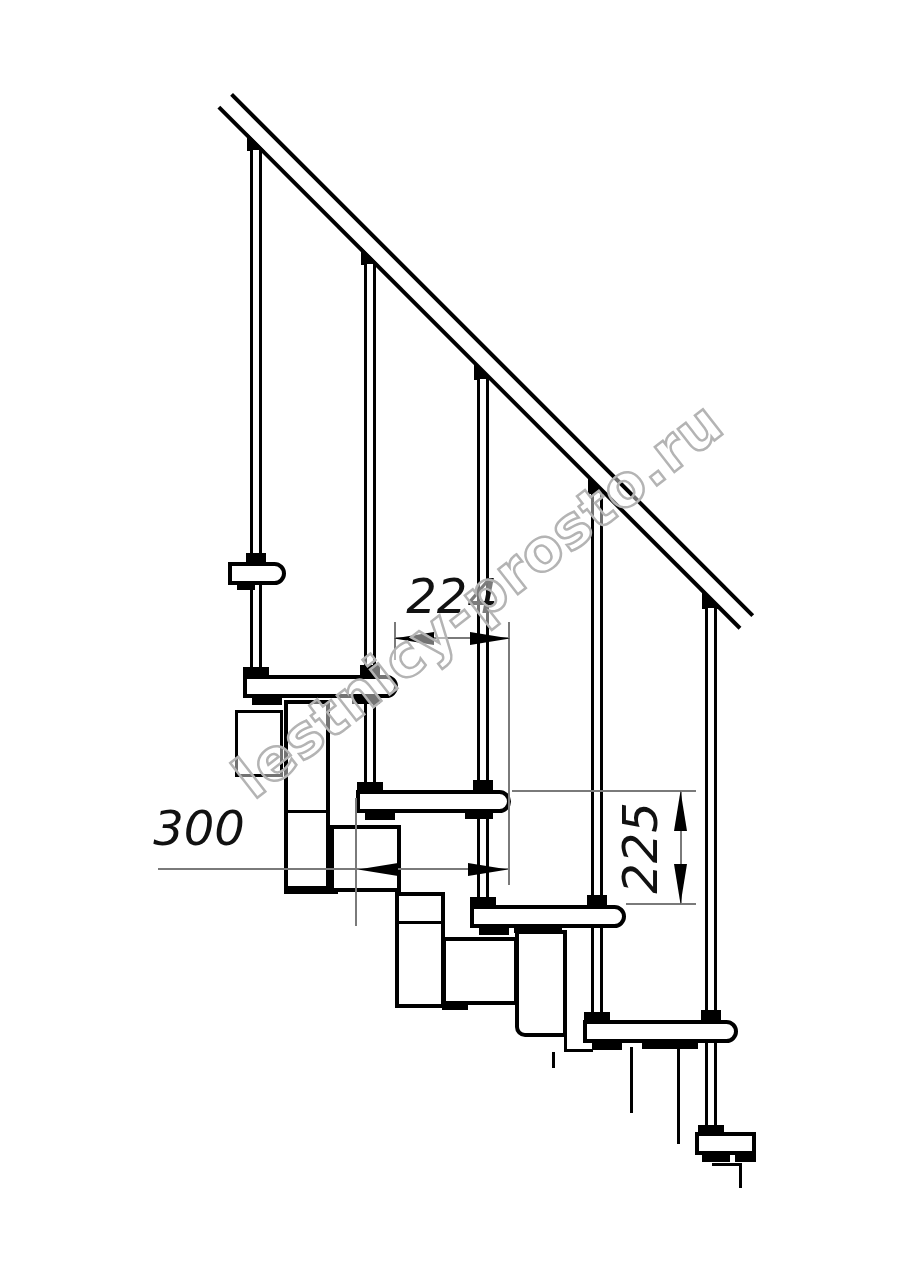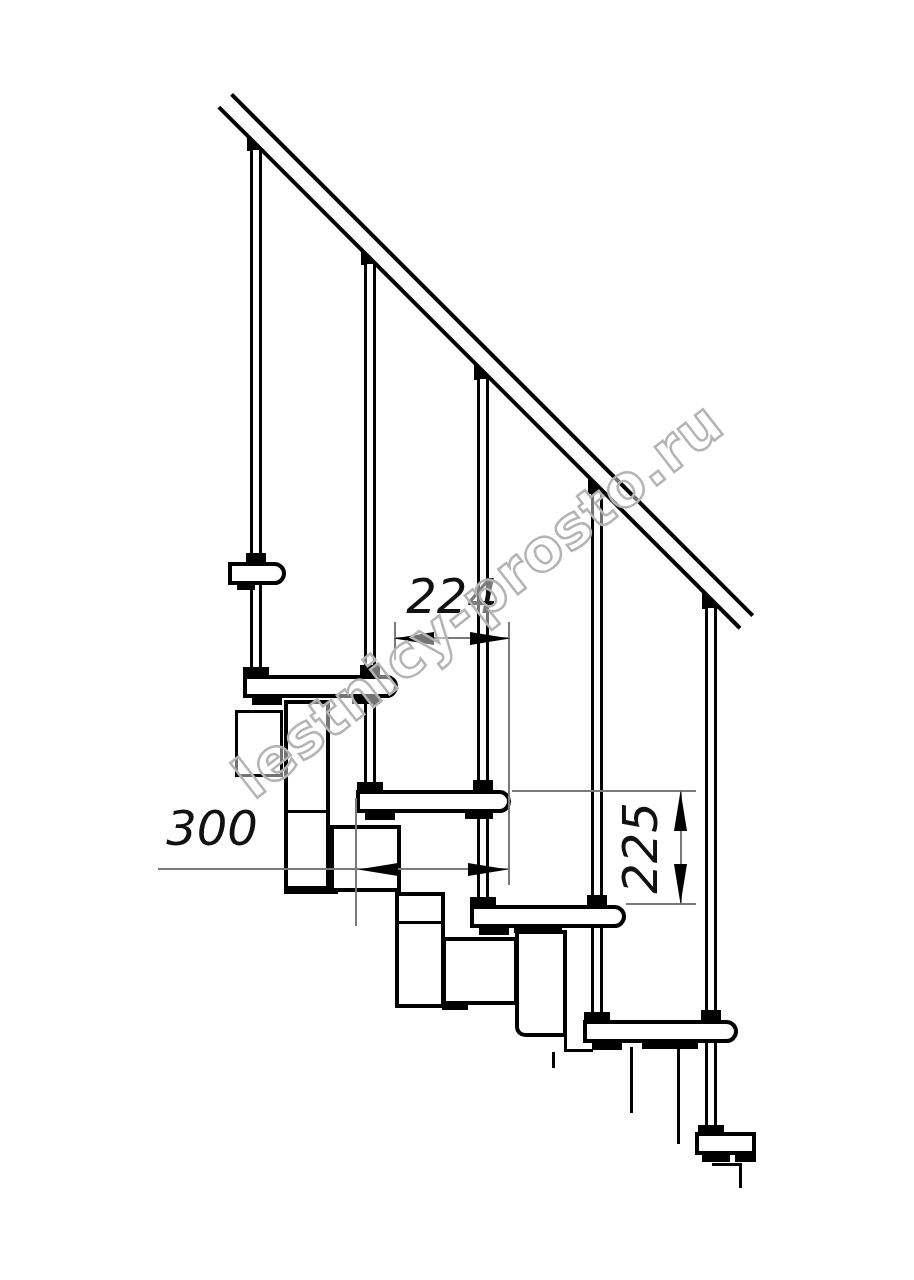--- a/index.html
+++ b/index.html
@@ -107,21 +107,21 @@
   <div class="ext" style="left:508px;top:622px;width:2px;height:263px;"></div>
   <div class="dim" style="left:394px;top:637px;width:116px;height:2px;"></div>
   <div class="arrow ar-left" style="left:394px;top:632px;width:40px;height:13px;"></div>
   <div class="arrow ar-right" style="left:470px;top:632px;width:40px;height:13px;"></div>
   <div class="dimlabel" style="left:402px;top:572px;width:100px;">224</div>
 
   <div class="ext" style="left:355px;top:798px;width:2px;height:128px;"></div>
   <div class="dim" style="left:158px;top:868px;width:352px;height:2px;"></div>
   <div class="arrow ar-left" style="left:358px;top:863px;width:40px;height:13px;"></div>
   <div class="arrow ar-right" style="left:468px;top:863px;width:40px;height:13px;"></div>
-  <div class="dimlabel" style="left:166px;top:804px;width:92px;">300</div>
+  <div class="dimlabel" style="left:153px;top:804px;width:92px;">300</div>
 
   <div class="ext" style="left:512px;top:790px;width:184px;height:2px;"></div>
   <div class="ext" style="left:626px;top:903px;width:70px;height:2px;"></div>
   <div class="dim" style="left:680px;top:790px;width:2px;height:115px;"></div>
   <div class="arrow ar-up" style="left:674px;top:791px;width:13px;height:40px;"></div>
   <div class="arrow ar-down" style="left:674px;top:864px;width:13px;height:40px;"></div>
   <div class="dimlabel" style="left:580px;top:824px;width:120px;transform:rotate(-90deg);">225</div>
 
   <div id="watermark">lestnicy-prosto.ru</div>
 

